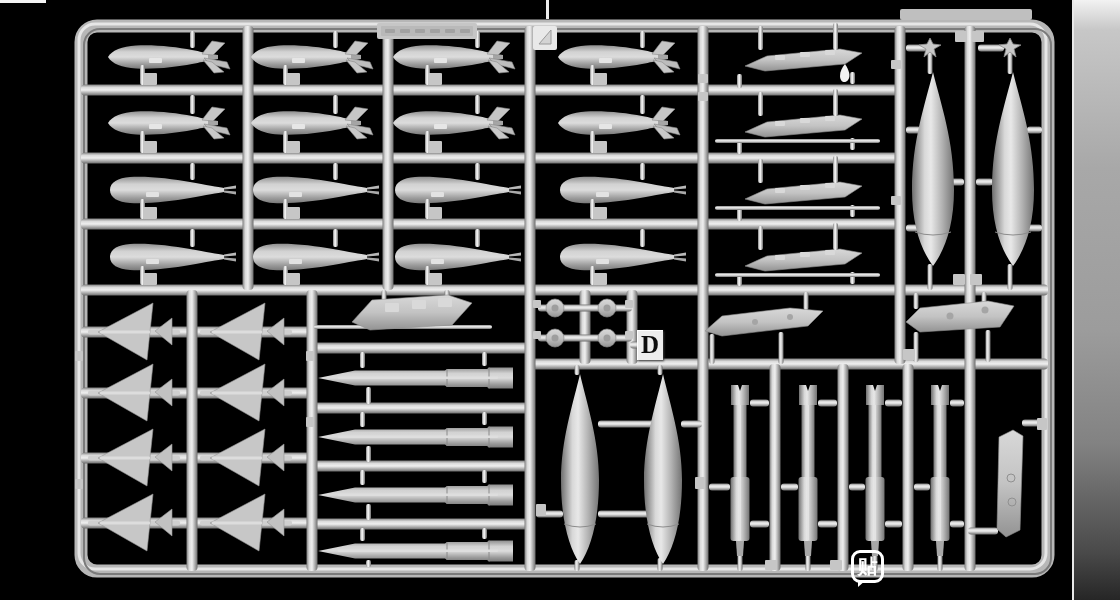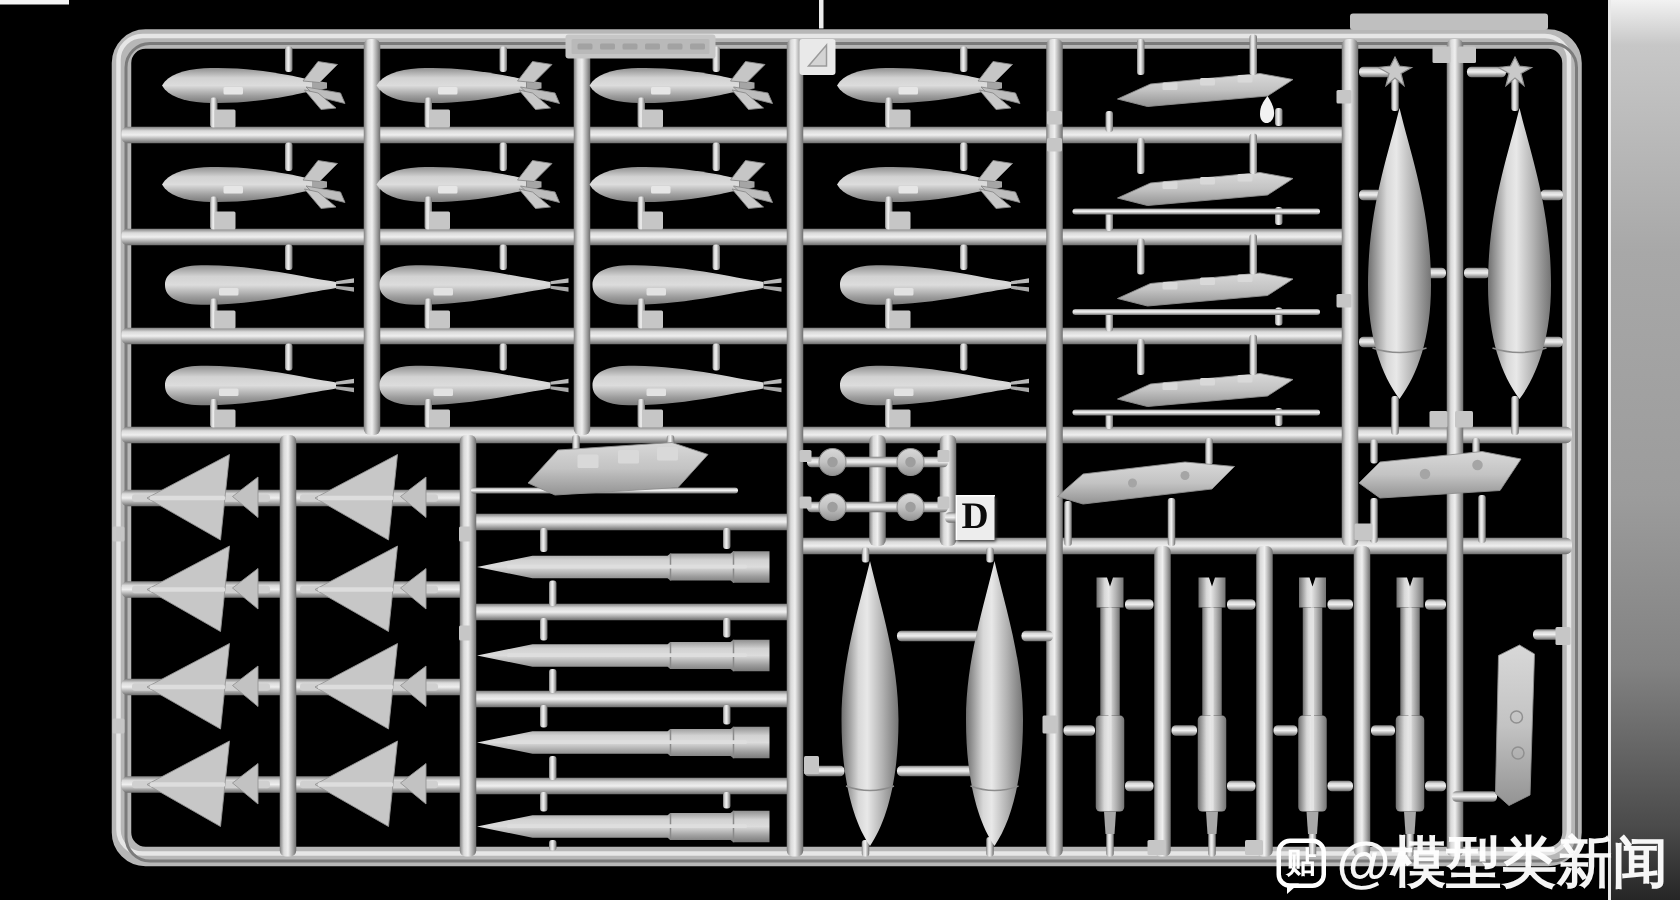--- a/index.html
+++ b/index.html
@@ -577,15 +577,14 @@
         <rect x="900" y="9" width="132" height="11" fill="#bfbfbf" rx="2"></rect>
       </g>
       <g>
         <rect x="533" y="26" width="24" height="24" fill="#e9e9e9" rx="2"></rect>
         <path d="M539,44 L551,30 L551,44 Z" fill="#d4d4d4" stroke="#9a9a9a" stroke-width="1"></path>
       </g>
     </svg>
   <div id="letter-tab">D</div>
   <div id="watermark">
     <div id="wm-badge">贴</div>
-    <div id="wm-text">@模型类新闻</div>
   </div>
 </div>
 
 </body></html>

